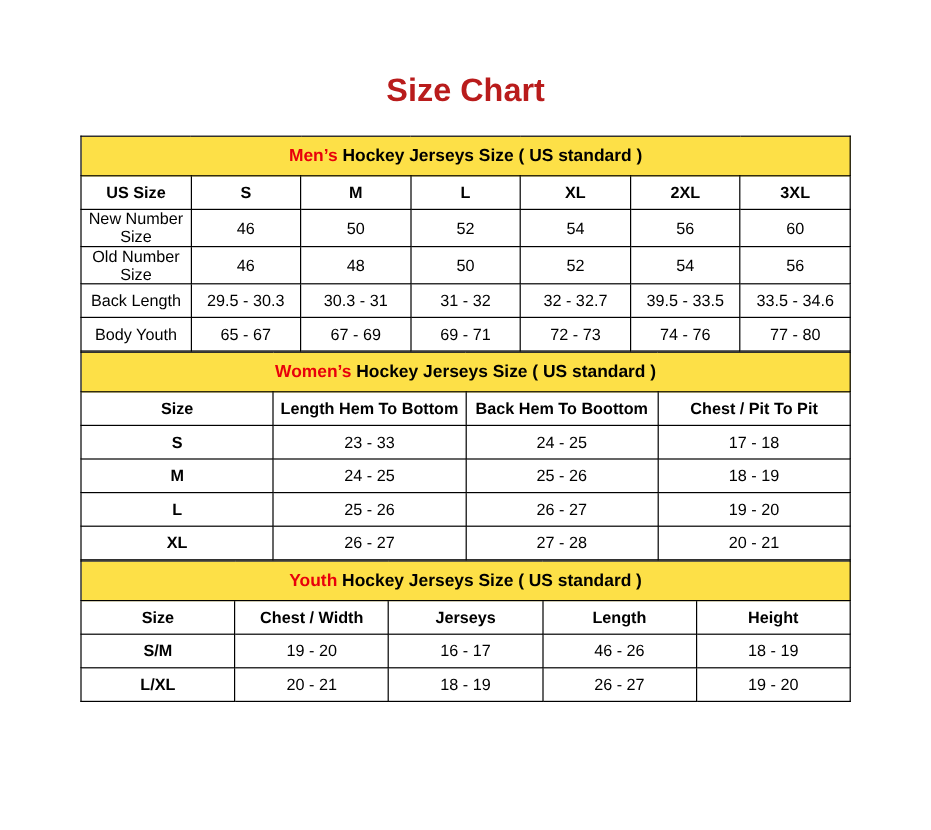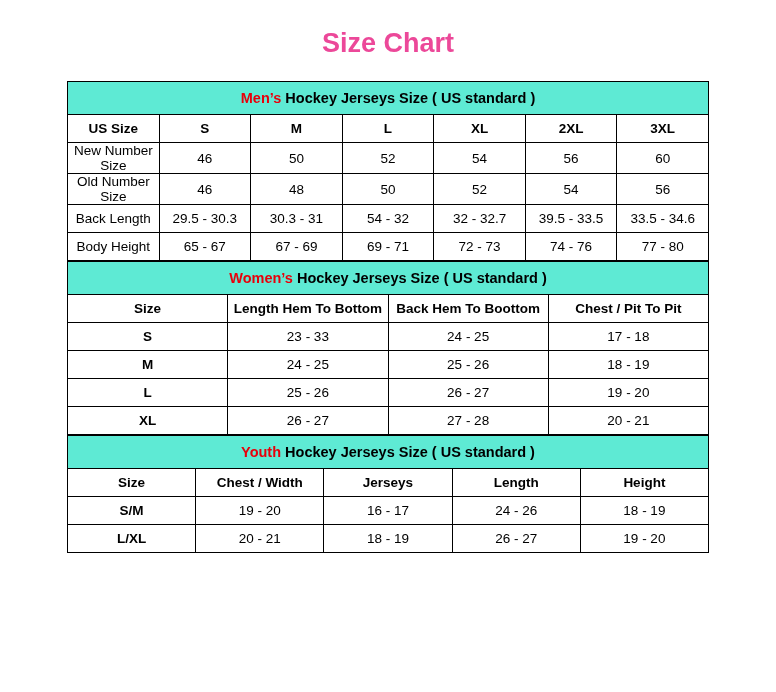--- a/index.html
+++ b/index.html
@@ -15,24 +15,24 @@
     overflow: hidden;
   }
   .page {
     width: 776px;
     height: 692px;
     position: relative;
     box-sizing: border-box;
   }
   .chart-title {
     text-align: center;
-    color: #ec4899;
+    color: #b91c1c;
     font-size: 27px;
     font-weight: bold;
-    padding-top: 28px;
+    padding-top: 60px;
     padding-bottom: 22px;
     letter-spacing: 0px;
   }
   .tables {
     width: 642px;
     margin: 0 auto;
   }
   table {
     border-collapse: collapse;
     width: 100%;
@@ -40,21 +40,21 @@
   }
   td {
     border: 1px solid #000000;
     text-align: center;
     vertical-align: middle;
     font-size: 13.5px;
     height: 27px;
     padding: 0 2px;
   }
   .band {
-    background: #5eead4;
+    background: #fde047;
     font-weight: bold;
     font-size: 14.5px;
     height: 32px;
   }
   .band .hl {
     color: #e8000b;
   }
   .hdr {
     font-weight: bold;
   }
@@ -104,27 +104,27 @@
           <td>48</td>
           <td>50</td>
           <td>52</td>
           <td>54</td>
           <td>56</td>
         </tr>
         <tr>
           <td class="rowlabel">Back Length</td>
           <td>29.5 - 30.3</td>
           <td>30.3 - 31</td>
-          <td>54 - 32</td>
+          <td>31 - 32</td>
           <td>32 - 32.7</td>
           <td>39.5 - 33.5</td>
           <td>33.5 - 34.6</td>
         </tr>
         <tr>
-          <td class="rowlabel">Body Height</td>
+          <td class="rowlabel">Body Youth</td>
           <td>65 - 67</td>
           <td>67 - 69</td>
           <td>69 - 71</td>
           <td>72 - 73</td>
           <td>74 - 76</td>
           <td>77 - 80</td>
         </tr>
       </tbody>
     </table>
 
@@ -175,21 +175,21 @@
           <td class="hdr" style="width:150px">Size</td>
           <td class="hdr">Chest / Width</td>
           <td class="hdr">Jerseys</td>
           <td class="hdr">Length</td>
           <td class="hdr">Height</td>
         </tr>
         <tr>
           <td class="sizecell">S/M</td>
           <td>19 - 20</td>
           <td>16 - 17</td>
-          <td>24 - 26</td>
+          <td>46 - 26</td>
           <td>18 - 19</td>
         </tr>
         <tr>
           <td class="sizecell">L/XL</td>
           <td>20 - 21</td>
           <td>18 - 19</td>
           <td>26 - 27</td>
           <td>19 - 20</td>
         </tr>
       </tbody>

